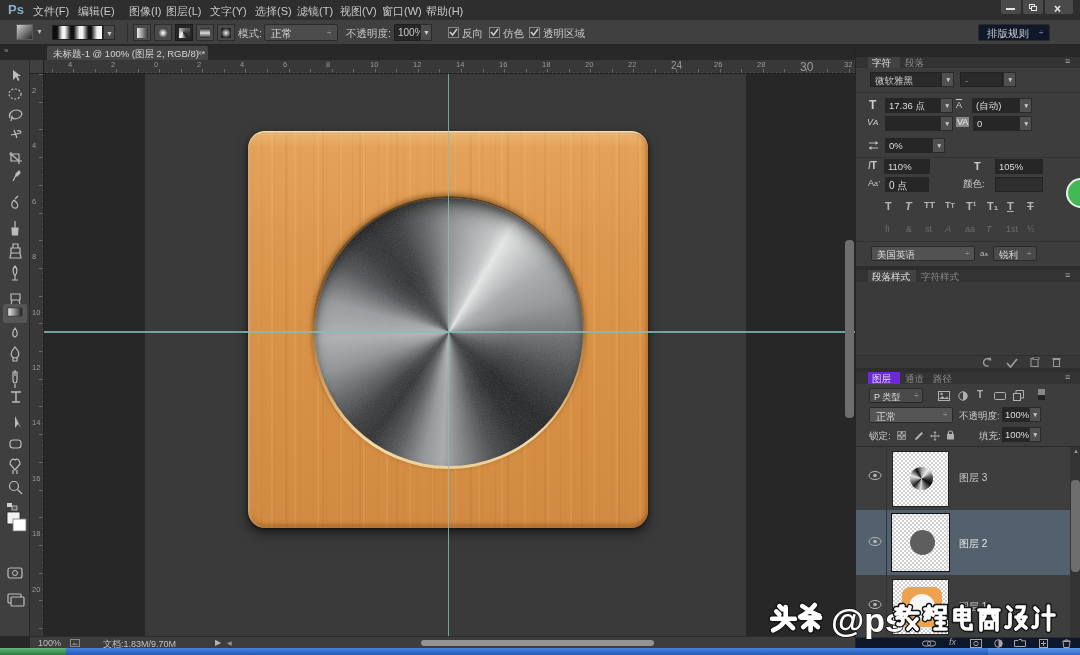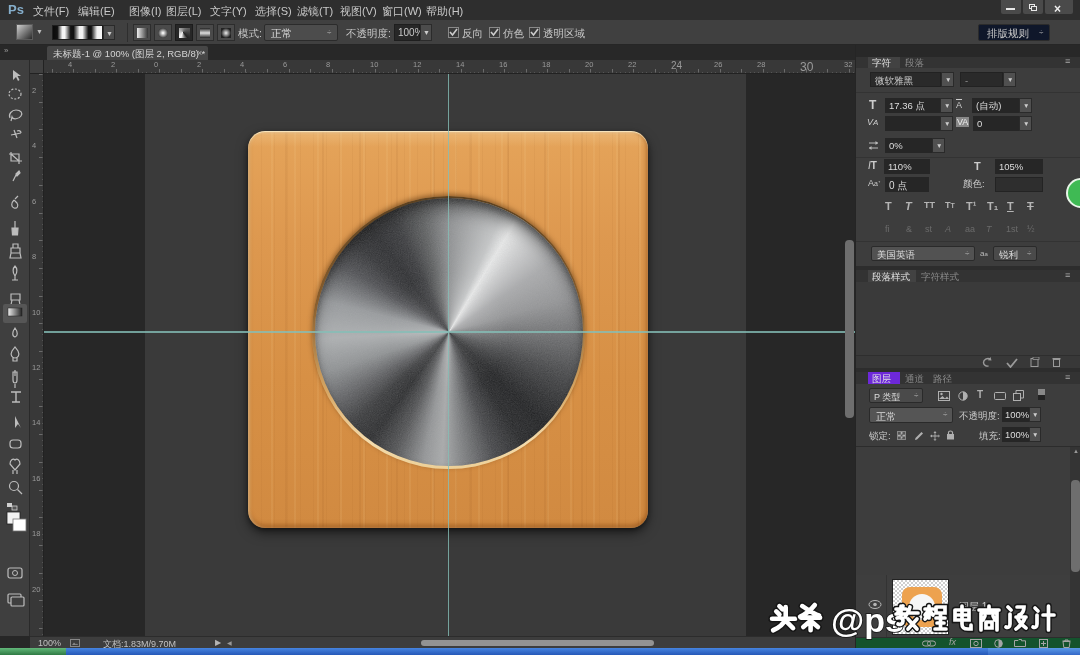--- a/index.html
+++ b/index.html
@@ -428,39 +428,61 @@
       </svg>
   <span class="a" style="left:123px;top:385px;font-size:9.5px;color:#ccc">填充:</span>
   <div class="a" style="left:146px;top:382px;width:27px;height:15px;background:#262626">
         <span class="a" style="left:3px;top:2px;font-size:9.5px;color:#ddd">100%</span>
       </div>
   <div class="a" style="left:173px;top:382px;width:12px;height:15px;background:#505050;border:1px solid #2a2a2a">
         <span class="a" style="left:2px;top:3px;font-size:6.5px;color:#ccc">▼</span>
       </div>
   <div class="a" style="left:0;top:401px;width:225px;height:1px;background:#2c2c2c"></div>
 
+  <div class="a" style="left:0;top:402px;width:225px;height:63px;background:#3e3e3e">
+    <svg class="a" style="left:12px;top:24px" width="14" height="9">
+          <ellipse cx="7" cy="4.5" rx="6" ry="4" fill="none" stroke="#b5b5b5" stroke-width="1"></ellipse>
+          <circle cx="7" cy="4.5" r="1.8" fill="#b5b5b5"></circle>
+        </svg>
+    <div class="a" style="left:30px;top:0;width:1px;height:63px;background:#333"></div>
+    <div class="a chk" style="left:36px;top:4px;width:57px;height:56px;border:1px solid #222">
+      <div class="a" style="left:17px;top:15px;width:23px;height:23px;border-radius:50%;background:conic-gradient(from 0deg,#999 0deg,#eee 40deg,#555 80deg,#0a0a0a 120deg,#777 160deg,#ddd 185deg,#222 225deg,#999 260deg,#e8e8e8 285deg,#111 330deg,#999 360deg)"></div>
+    </div>
+    <span class="a" style="left:103px;top:24px;font-size:10px;color:#ccc">图层 3</span>
+  </div>
+  <div class="a" style="left:0;top:465px;width:225px;height:65px;background:#53606d">
+    <svg class="a" style="left:12px;top:27px" width="14" height="9">
+          <ellipse cx="7" cy="4.5" rx="6" ry="4" fill="none" stroke="#b5b5b5" stroke-width="1"></ellipse>
+          <circle cx="7" cy="4.5" r="1.8" fill="#b5b5b5"></circle>
+        </svg>
+    <div class="a" style="left:30px;top:0;width:1px;height:65px;background:#333"></div>
+    <div class="a chk" style="left:35px;top:3px;width:59px;height:59px;border:1px solid #111;outline:1px solid #ddd;outline-offset:-3px">
+      <div class="a" style="left:18px;top:16px;width:25px;height:25px;border-radius:50%;background:#5e5e5e"></div>
+    </div>
+    <span class="a" style="left:103px;top:27px;font-size:10px;color:#e8e8e8">图层 2</span>
+  </div>
   <div class="a" style="left:0;top:530px;width:225px;height:62px;background:#3e3e3e">
     <svg class="a" style="left:12px;top:25px" width="14" height="9">
           <ellipse cx="7" cy="4.5" rx="6" ry="4" fill="none" stroke="#b5b5b5" stroke-width="1"></ellipse>
           <circle cx="7" cy="4.5" r="1.8" fill="#b5b5b5"></circle>
         </svg>
     <div class="a" style="left:30px;top:0;width:1px;height:62px;background:#333"></div>
     <div class="a chk" style="left:36px;top:4px;width:57px;height:56px;border:1px solid #222">
       <div class="a" style="left:9px;top:7px;width:40px;height:40px;border-radius:8px;background:#eda24f">
         <div class="a" style="left:7px;top:7px;width:26px;height:26px;border-radius:50%;background:#f6f6f6"></div>
       </div>
     </div>
     <span class="a" style="left:103px;top:25px;font-size:10px;color:#ccc">图层 1</span>
   </div>
 
   <div class="a" style="left:214px;top:402px;width:11px;height:190px;background:#343434"></div>
   <div class="a" style="left:215px;top:435px;width:9px;height:92px;background:#6e6e6e;border-radius:4px"></div>
   <span class="a" style="left:217px;top:403px;font-size:6px;color:#999">▲</span>
 
-  <div class="a" style="left:0;top:592px;width:225px;height:11px;background:#14532d;border-top:1px solid #2c2c2c">
+  <div class="a" style="left:0;top:592px;width:225px;height:11px;background:#0f172a;border-top:1px solid #2c2c2c">
     <svg class="a" style="left:66px;top:2px" width="14" height="7">
           <rect x="0.5" y="1" width="8" height="5" rx="2.5" fill="none" stroke="#a5a5a5"></rect>
           <rect x="5.5" y="1" width="8" height="5" rx="2.5" fill="none" stroke="#a5a5a5"></rect>
         </svg>
     <span class="a" style="left:93px;top:-1px;font-size:9px;color:#a5a5a5;font-style:italic">fx</span>
     <svg class="a" style="left:114px;top:1px" width="12" height="9">
           <rect x="0.5" y="0.5" width="11" height="8" fill="none" stroke="#a5a5a5"></rect>
           <circle cx="6" cy="4.5" r="2.2" fill="none" stroke="#a5a5a5"></circle>
         </svg>
     <svg class="a" style="left:138px;top:1px" width="9" height="9">

